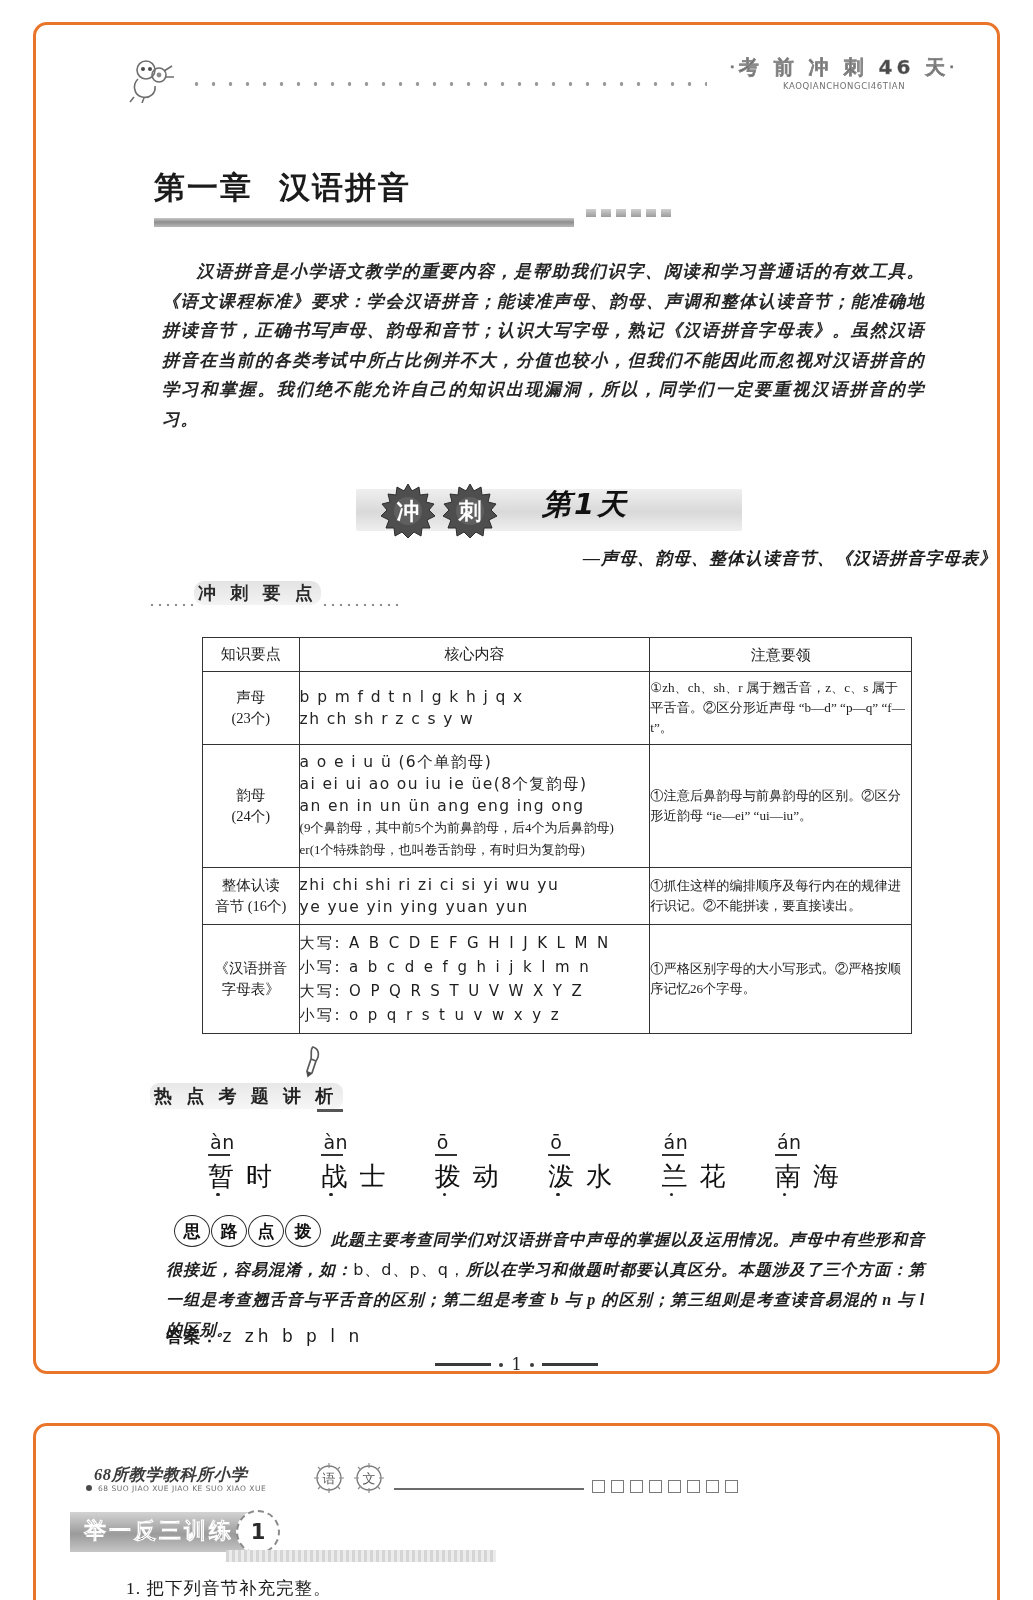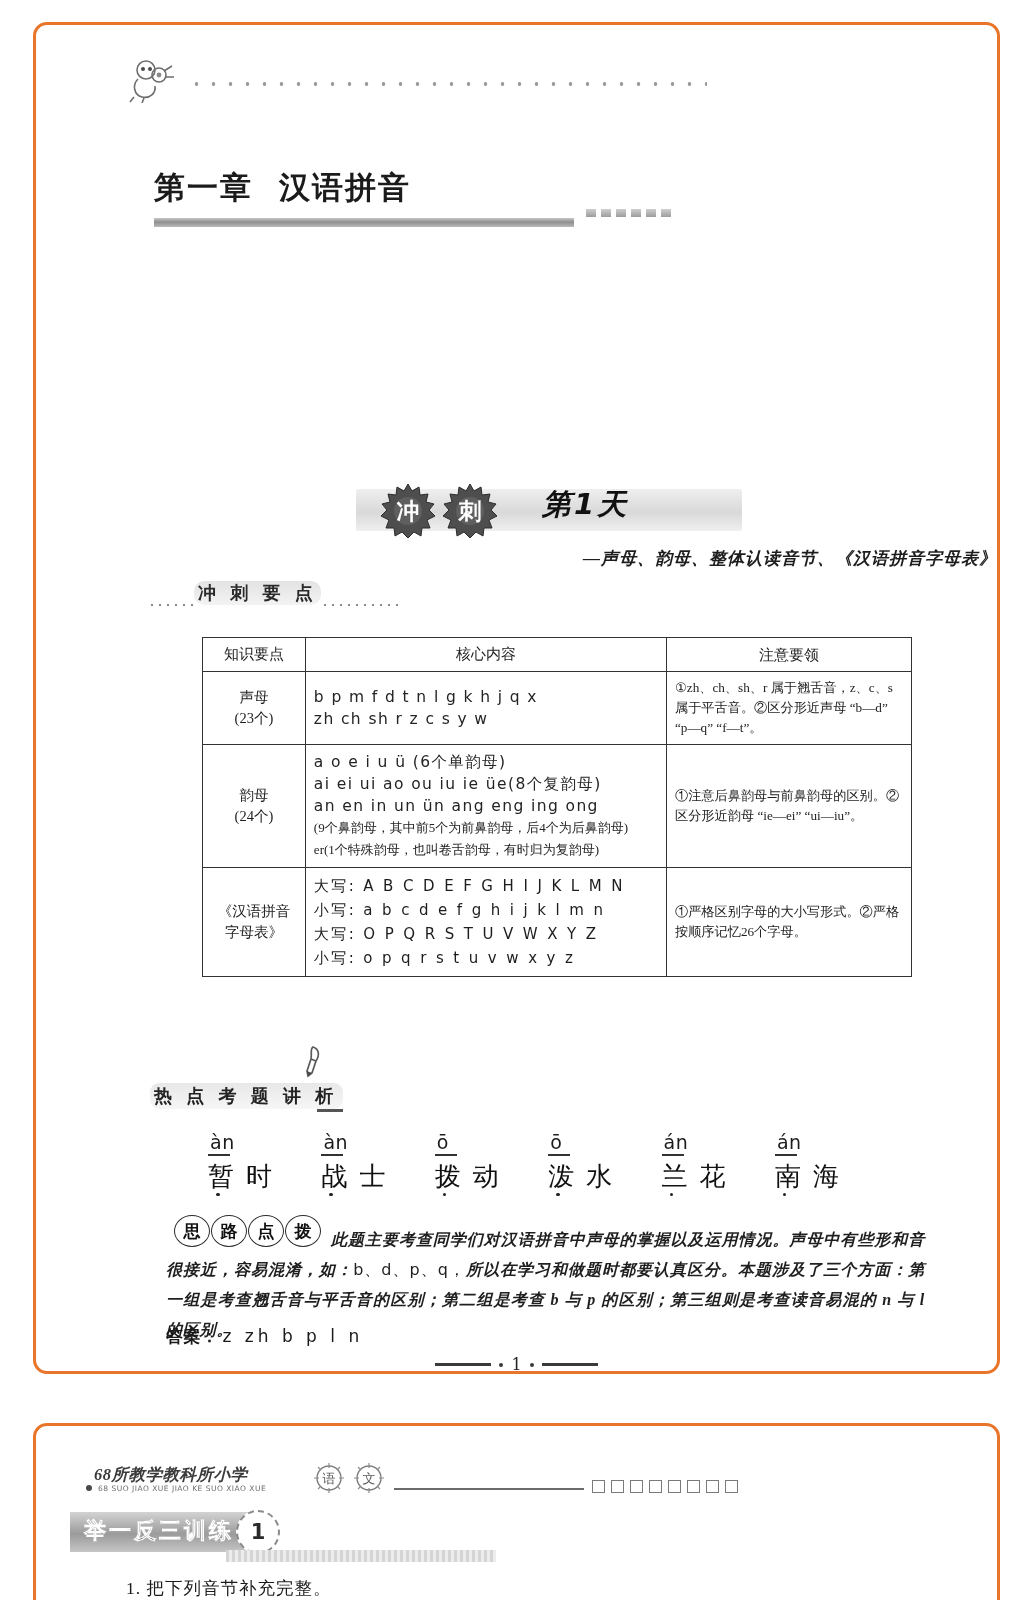--- a/index.html
+++ b/index.html
@@ -197,21 +197,21 @@
   table.keytab {
     position: absolute;
     top: 612px; left: 166px;
     width: 710px;
     border-collapse: collapse;
     font-family: "Liberation Serif", "DejaVu Serif", serif;
     color: #1d1d1d;
   }
   table.keytab td, table.keytab th {
     border: 1px solid #333;
-    padding: 6px 8px;
+    padding: 6px 0;
     vertical-align: middle;
     font-weight: normal;
   }
   .col-a { width: 96px; text-align: center; font-size: 14.5px; line-height: 21px;}
   .col-b { width: 350px; }
   .col-c { width: 262px; font-size: 13.2px; line-height: 20px; }
   .thd { text-align:center; font-size: 15px; font-weight: 700; padding: 5px 0; }
   .pin {
     font-family: "DejaVu Sans", sans-serif;
     font-size: 15.5px;
@@ -471,37 +471,42 @@
         <circle cx="33" cy="18" r="7"></circle>
         <path d="M12 22 C6 28, 8 38, 16 40 C24 42, 30 36, 29 29"></path>
         <path d="M8 40 L4 45 M18 41 L16 46"></path>
         <path d="M38 14 L46 9 M40 20 L48 20"></path>
       </g>
       <circle cx="17" cy="12" r="2" fill="#4a4a4a"></circle>
       <circle cx="24" cy="12" r="2" fill="#4a4a4a"></circle>
       <circle cx="33" cy="18" r="2.4" fill="#8a8a8a"></circle>
     </svg>
     <div class="dotline"></div>
+    <div class="brand">
+      <div class="brand-main"><span class="brand-dot">·</span><span>考 前 冲 刺 46 天</span><span class="brand-dot">·</span></div>
+      <div class="brand-sub">KAOQIANCHONGCI46TIAN</div>
+    </div>
   </div>
 
   <div class="chapter">
     <div class="chapter-title">
       <span>第一章</span><span class="sp"></span><span>汉语拼音</span>
     </div>
     <div class="chapter-rule"></div>
     <div class="chapter-dashes">
       <i></i>
           <i></i>
           <i></i>
           <i></i>
           <i></i>
           <i></i>
     </div>
   </div>
 
+  <div class="intro">汉语拼音是小学语文教学的重要内容，是帮助我们识字、阅读和学习普通话的有效工具。《语文课程标准》要求：学会汉语拼音；能读准声母、韵母、声调和整体认读音节；能准确地拼读音节，正确书写声母、韵母和音节；认识大写字母，熟记《汉语拼音字母表》。虽然汉语拼音在当前的各类考试中所占比例并不大，分值也较小，但我们不能因此而忽视对汉语拼音的学习和掌握。我们绝不能允许自己的知识出现漏洞，所以，同学们一定要重视汉语拼音的学习。</div>
 
   <div class="day-banner">
     <div class="day-bar"></div>
     <div class="burst b1">
       <svg viewBox="0 0 60 56" width="60" height="56">
         <polygon points="30,1 34,8 41,4 42,12 50,11 48,19 56,21 51,27 57,33 49,37 52,45 44,45 43,53 36,49 30,55 24,49 17,53 16,45 8,45 11,37 3,33 9,27 4,21 12,19 10,11 18,12 19,4 26,8" fill="#4e4e4e" stroke="#2c2c2c" stroke-width="1"></polygon>
         <circle cx="30" cy="28" r="14" fill="#5f5f5f"></circle>
       </svg>
       <div class="burst-ch">冲</div>
     </div>
@@ -550,20 +555,31 @@
       <td class="col-b">
         <div class="pin cellline">a o e i u ü (6个单韵母)</div>
         <div class="pin cellline">ai ei ui ao ou iu ie üe(8个复韵母)</div>
         <div class="pin cellline">an en in un ün ang eng ing ong</div>
         <div class="pin cellline wrap zh-note">(9个鼻韵母，其中前5个为前鼻韵母，后4个为后鼻韵母)</div>
         <div class="pin cellline wrap zh-note">er(1个特殊韵母，也叫卷舌韵母，有时归为复韵母)</div>
       </td>
       <td class="col-c">①注意后鼻韵母与前鼻韵母的区别。②区分形近韵母 “ie—ei” “ui—iu”。</td>
     </tr>
 
+    <tr>
+      <td class="col-a">
+        <div>整体认读</div>
+        <div>音节 (16个)</div>
+      </td>
+      <td class="col-b">
+        <div class="pin cellline">zhi chi shi ri zi ci si yi wu yu</div>
+        <div class="pin cellline">ye yue yin ying yuan yun</div>
+      </td>
+      <td class="col-c">①抓住这样的编排顺序及每行内在的规律进行识记。②不能拼读，要直接读出。</td>
+    </tr>
 
     <tr>
       <td class="col-a">
         <div>《汉语拼音</div>
         <div>字母表》</div>
       </td>
       <td class="col-b">
         <div class="alpha">大写: A B C D E F G H I J K L M N</div>
         <div class="alpha">小写: a b c d e f g h i j k l m n</div>
         <div class="alpha">大写: O P Q R S T U V W X Y Z</div>

